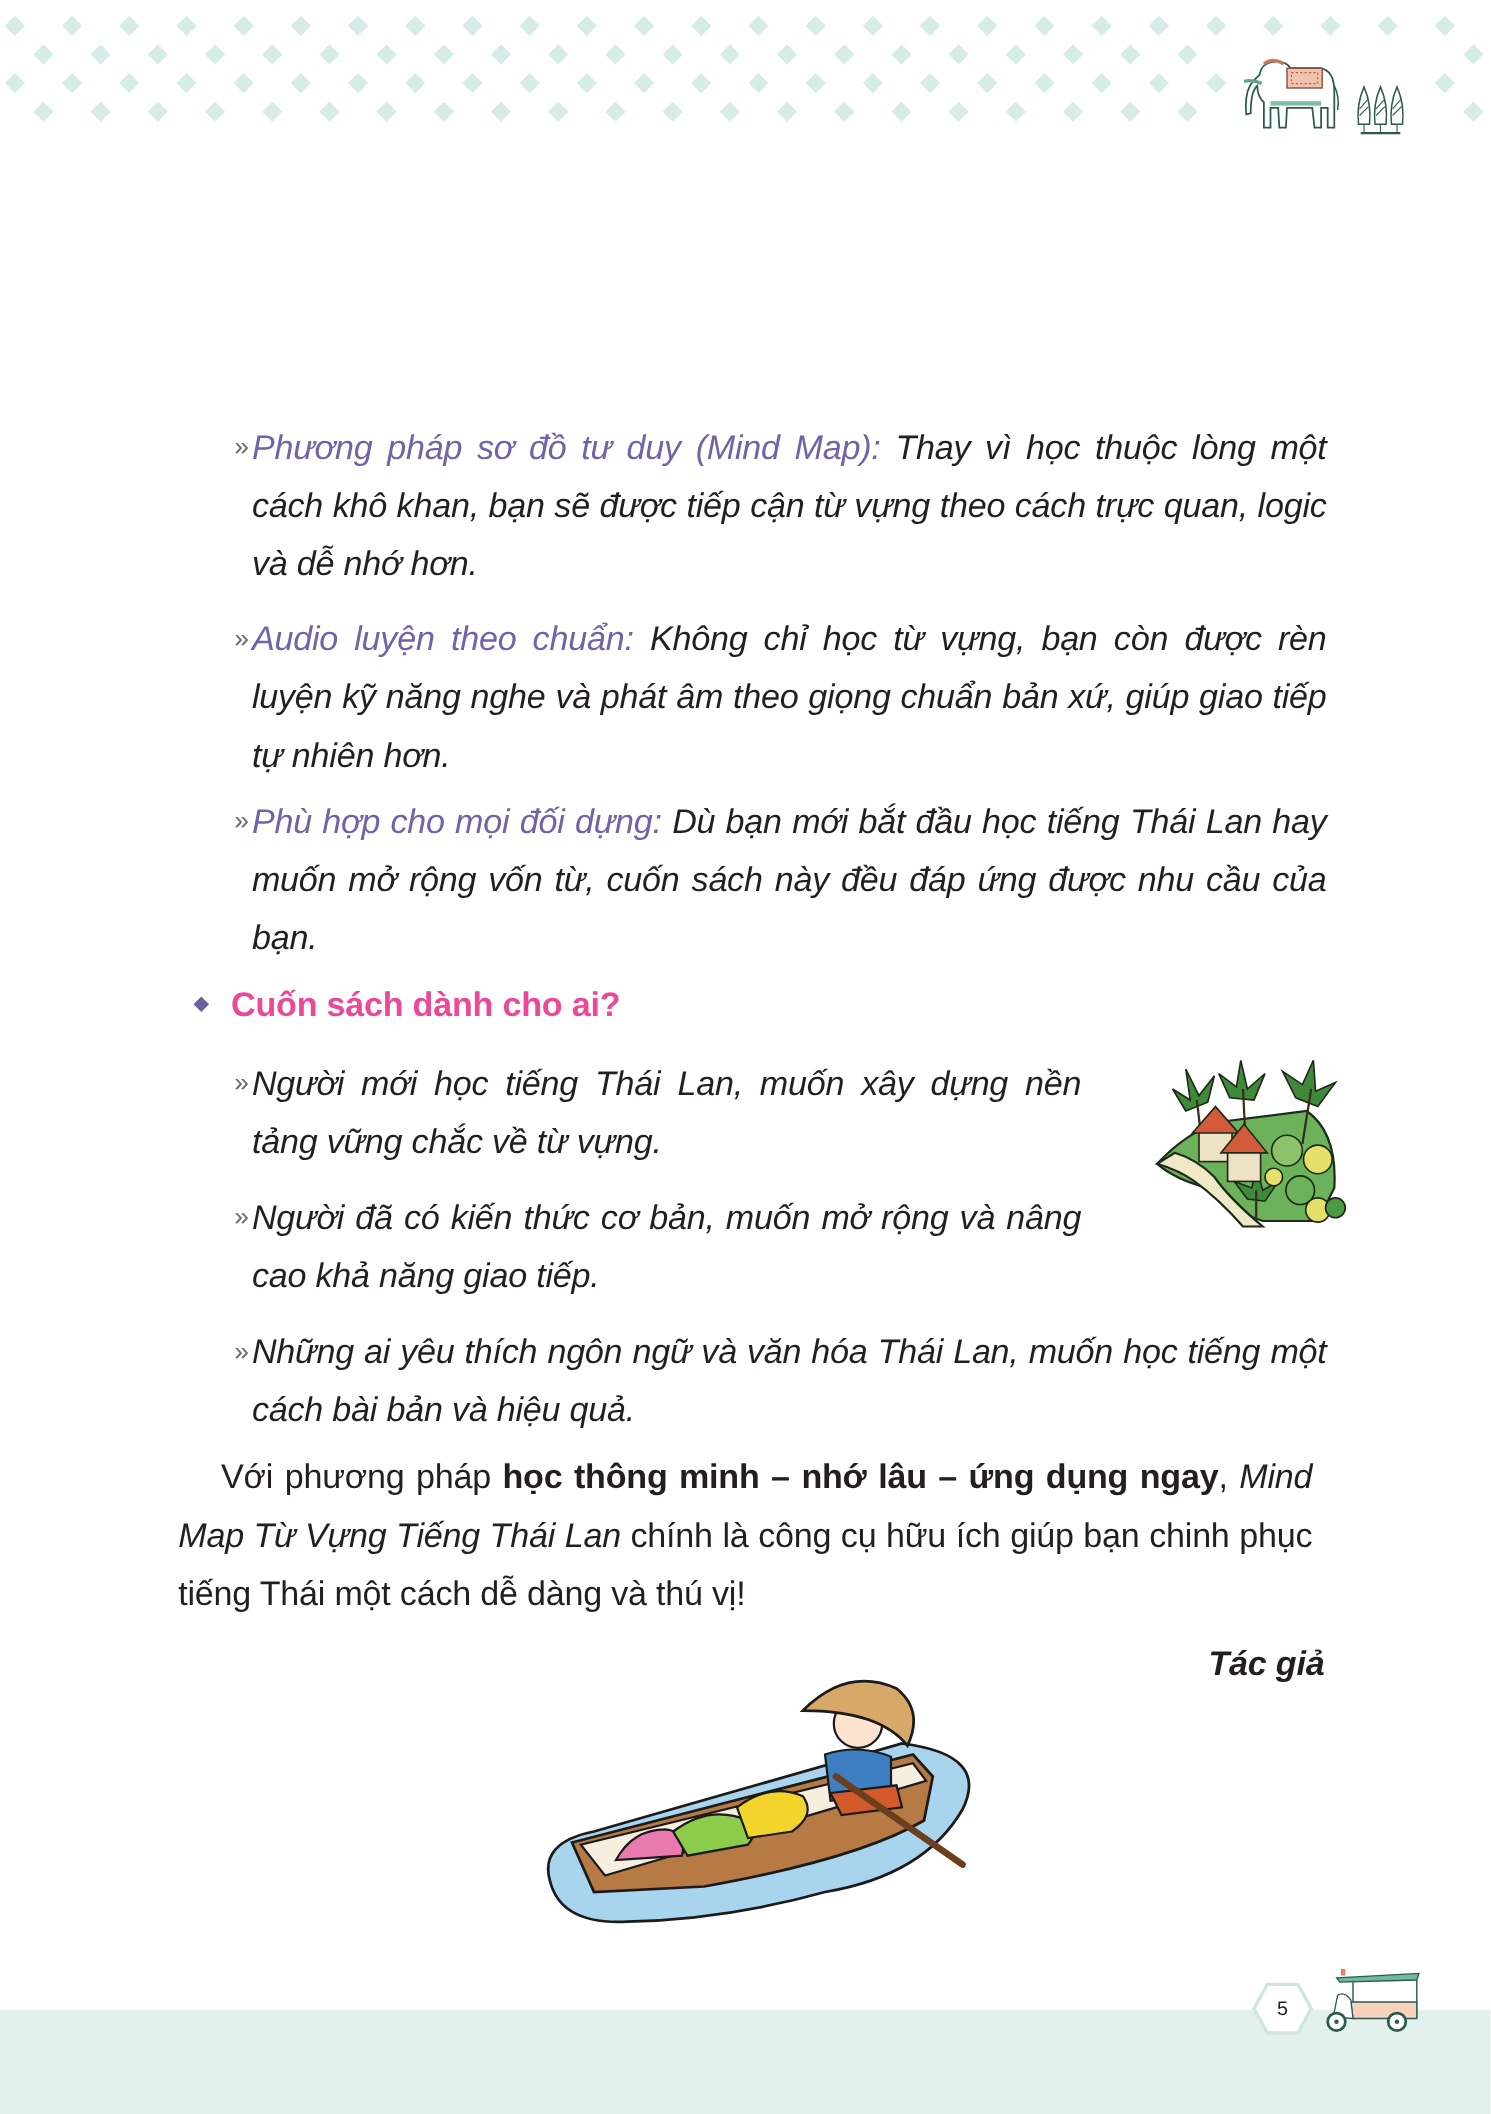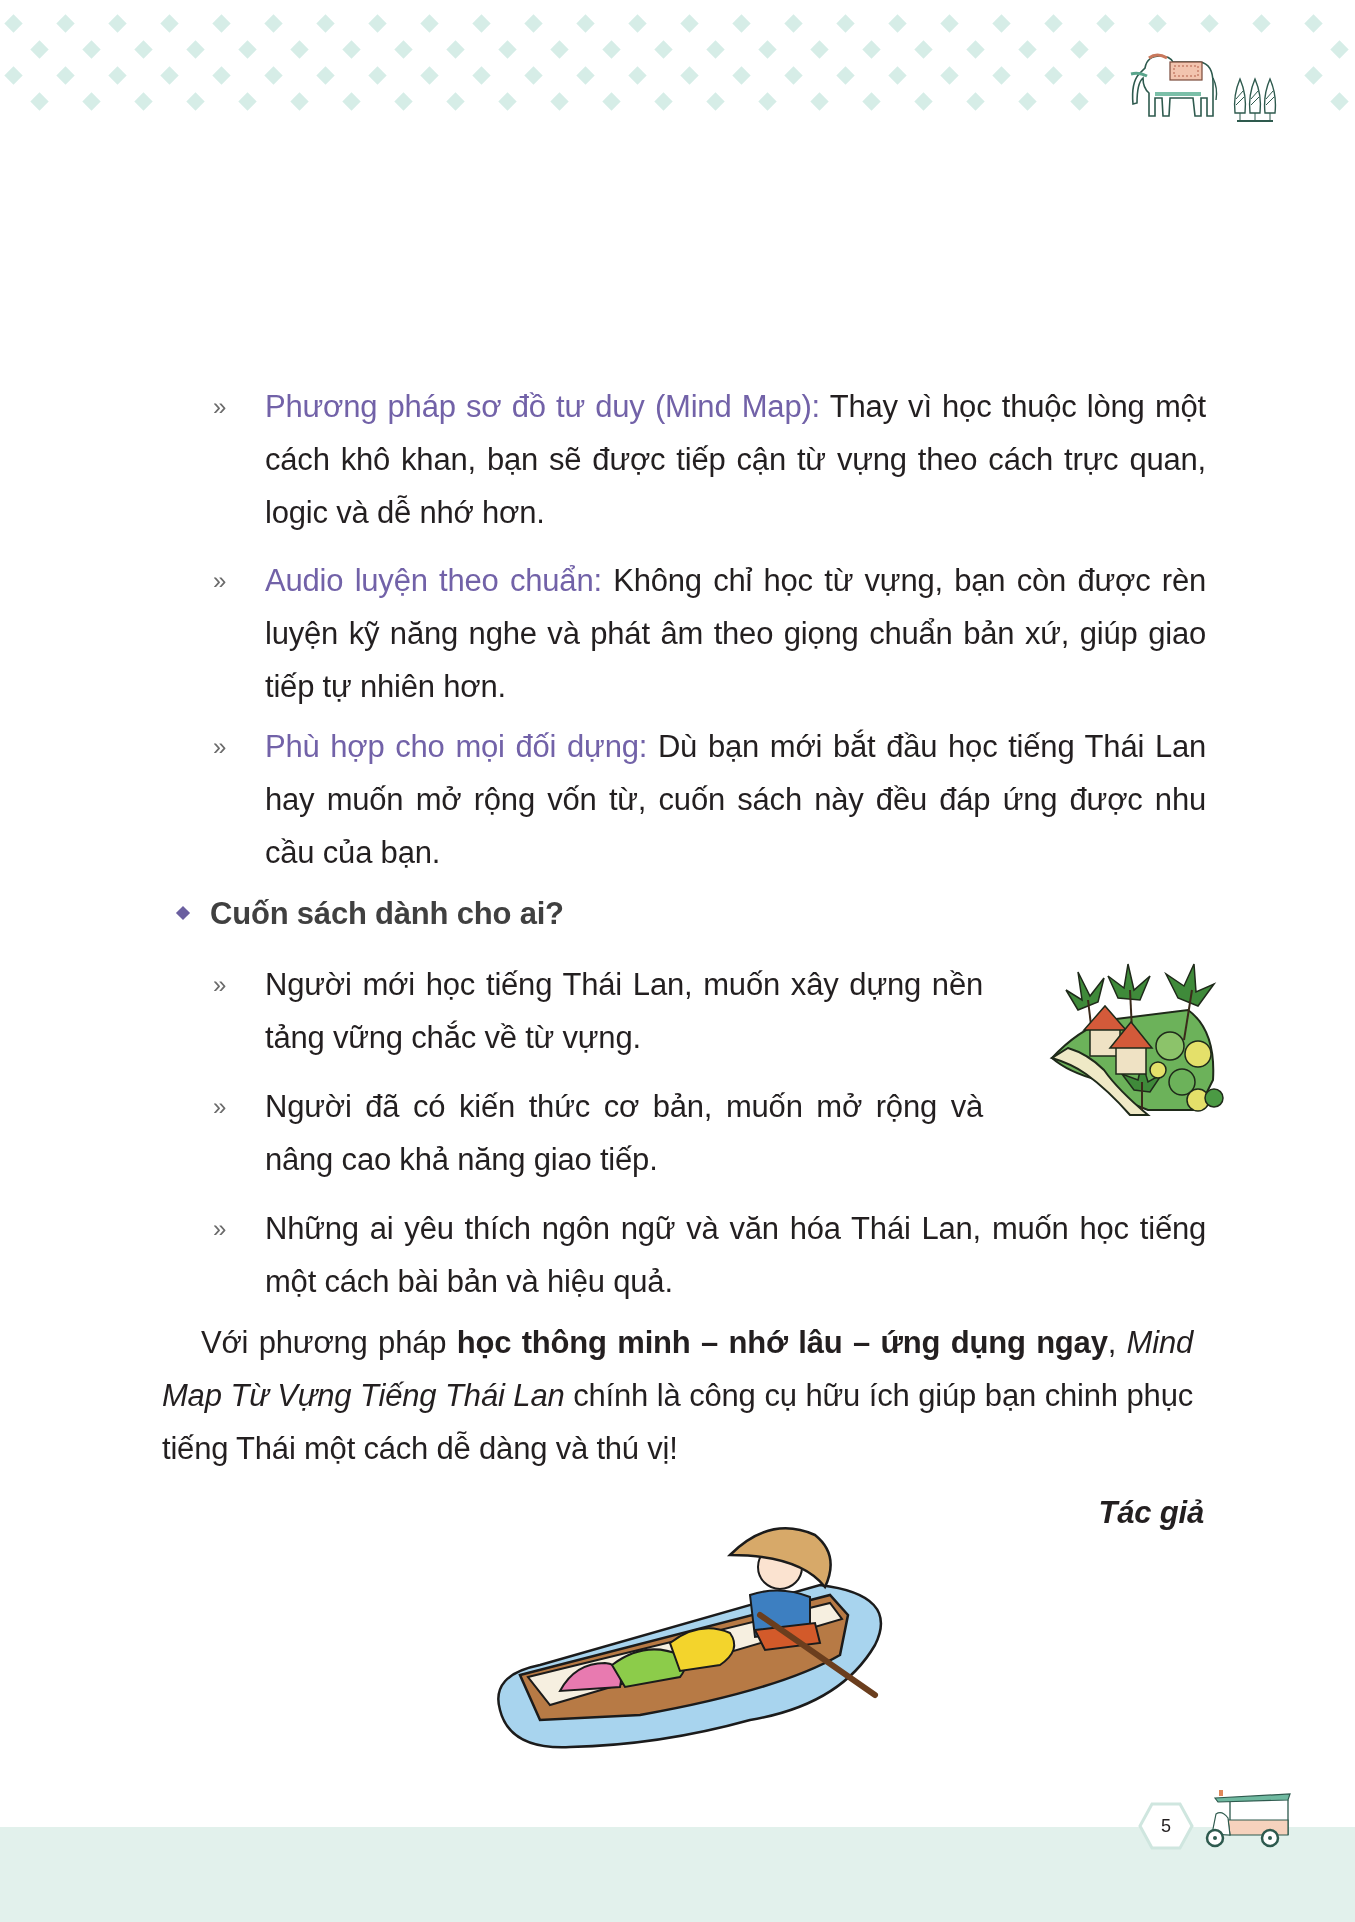--- a/index.html
+++ b/index.html
@@ -20,26 +20,26 @@
     position: absolute; width: 13px; height: 13px; background: #d6ede7;
     transform: rotate(45deg);
   }
   .elephant { position: absolute; left: 1125px; top: 48px; width: 100px; height: 75px; }
   .trees { position: absolute; left: 1232px; top: 75px; width: 46px; height: 48px; }
   .text { font-size: 31px; line-height: 53px; letter-spacing: -0.2px; }
   .bullet-item { position: absolute; left: 213px; width: 993px; }
   .bullet-item .chev {
     position: absolute; left: 0; top: 0; font-size: 24px; color: #6b6b6b; line-height: 53px;
   }
-  .bullet-item .body { margin-left: 52px; text-align: justify; }
+  .bullet-item .body { margin-left: 16px; text-align: justify; font-style: italic; }
   .bullet-item.narrow { width: 770px; }
   .accent { color: #7262a8; }
   .heading {
     position: absolute; left: 174px; top: 889px; font-size: 31px; line-height: 50px;
-    font-weight: bold; color: #404040;
+    font-weight: bold; color: #ec4899;
   }
   .heading .gem {
     display: inline-block; width: 10px; height: 10px; background: #6b5fa0; transform: rotate(45deg);
     margin: 0 22px 5px 4px; vertical-align: middle;
   }
   .para {
     position: absolute; left: 162px; top: 1316px; width: 1031px; text-align: justify;
   }
   .para .indent { display: inline-block; width: 39px; }
   .signature {

